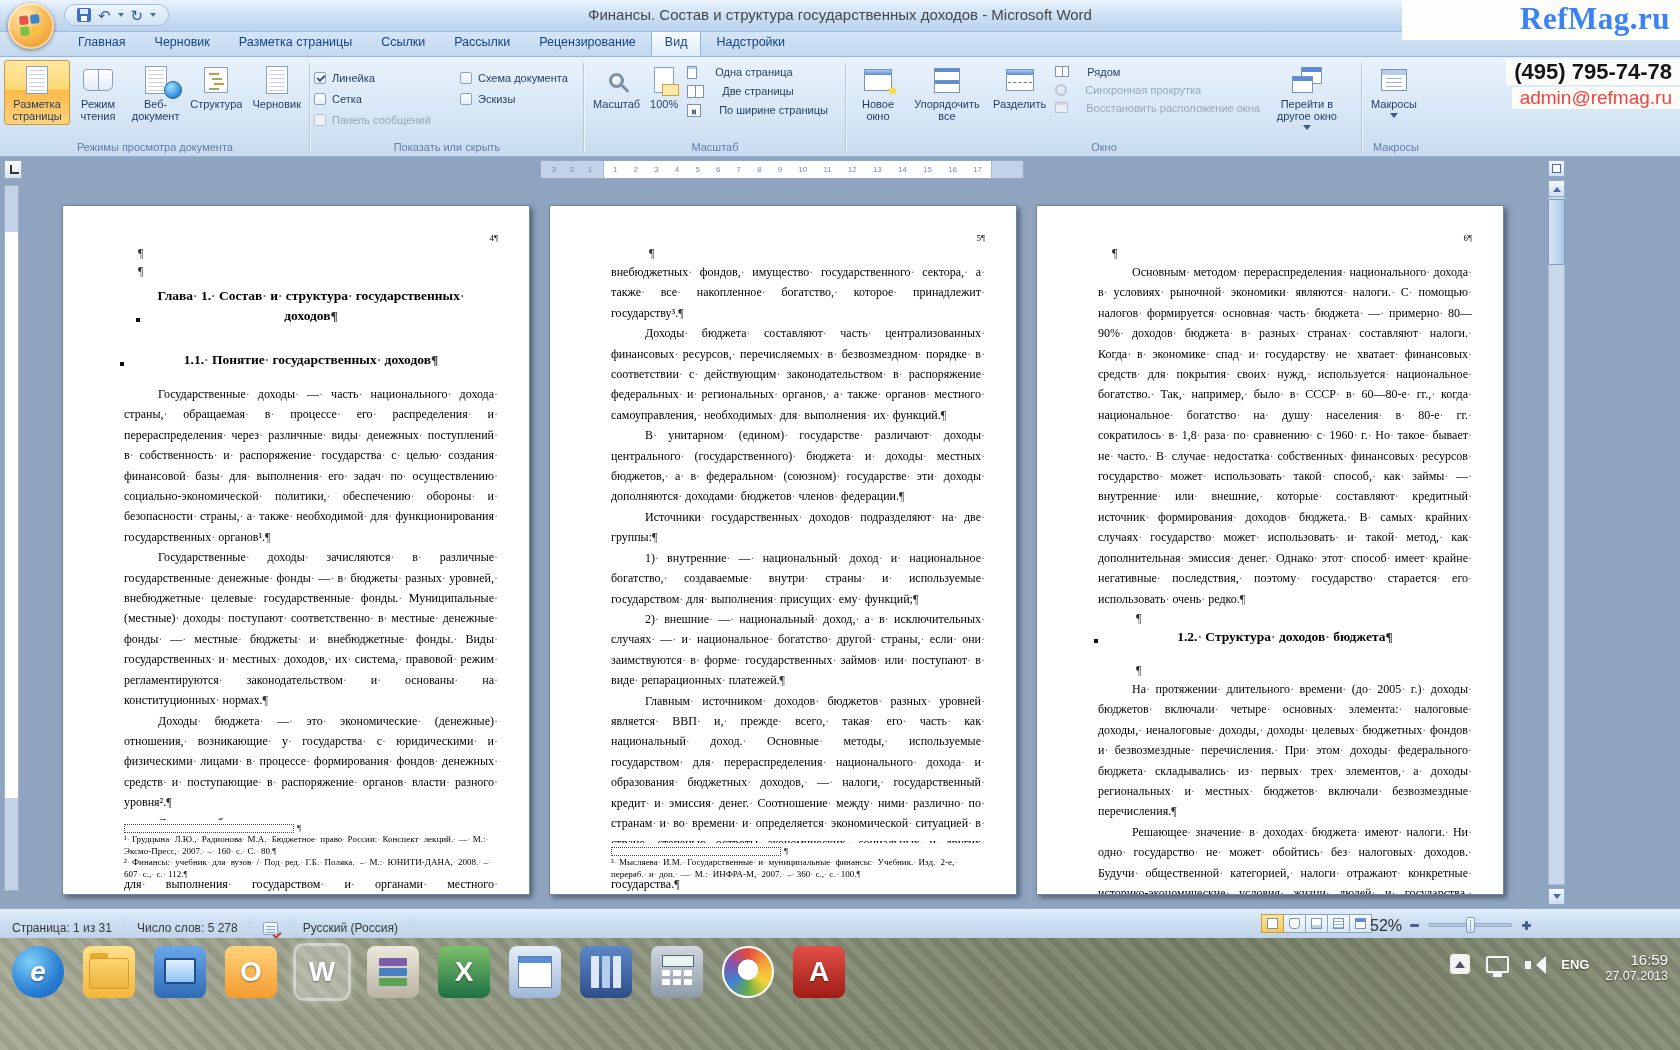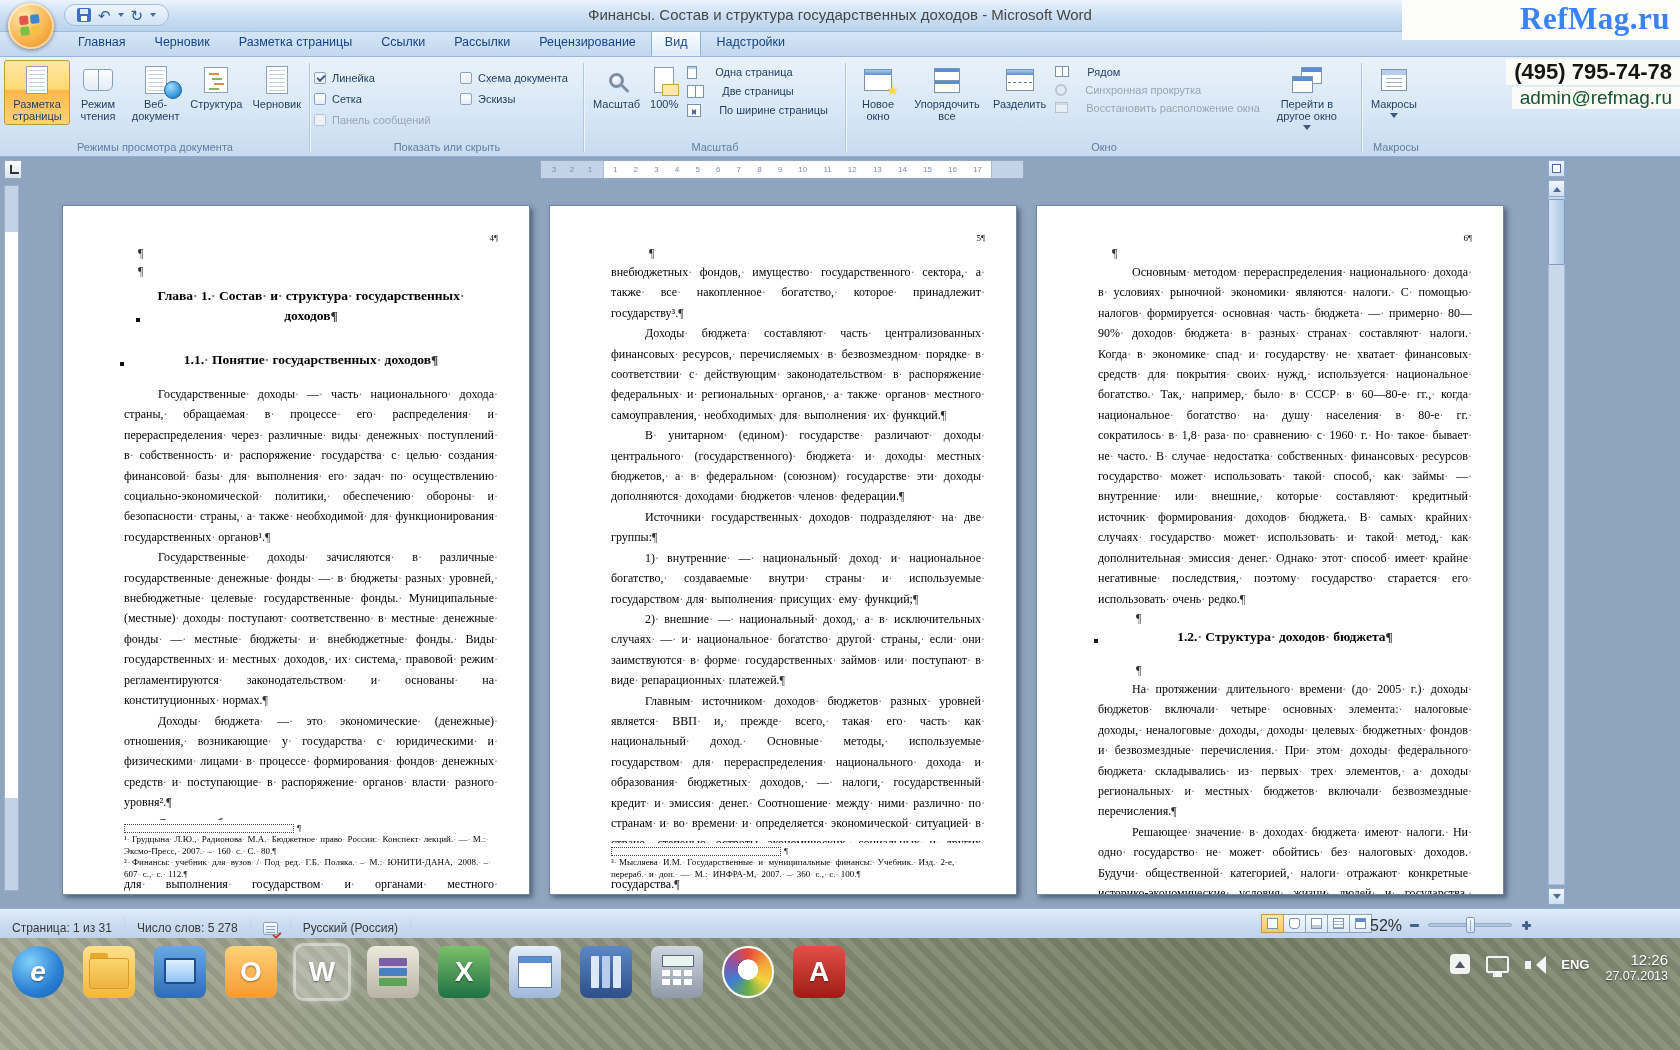--- a/index.html
+++ b/index.html
@@ -23,21 +23,21 @@
   .isave{width:14px;height:14px;background:#3f6ec2;border-radius:2px;position:relative}
   .isave::before{content:"";position:absolute;left:3px;top:1px;right:3px;height:5px;background:#dce8f8}
   .isave::after{content:"";position:absolute;left:4px;bottom:1px;width:6px;height:5px;background:#fff}
   .tri-d{width:0;height:0;border:3px solid transparent;border-top:4px solid #4a6c9b;margin-top:3px}
 
   
   #refmag{position:absolute;top:0;right:0;width:278px;text-align:right;z-index:100}
   .brand{display:block;background:#fdfdfb;padding:1px 10px 3px;font-family:"Liberation Serif",serif;
     font-weight:bold;font-size:31px;color:#3b82f6;letter-spacing:.5px}
   .phone{display:inline-block;background:#fbfbf7;font-size:22px;font-weight:bold;color:#151515;padding:0 8px;margin-top:1px}
-  .email{display:inline-block;background:#fbfbf7;font-size:19px;color:#14532d;padding:0 8px;margin-top:2px}
+  .email{display:inline-block;background:#fbfbf7;font-size:19px;color:#ef4444;padding:0 8px;margin-top:2px}
 
   
   #tabsrow{position:absolute;top:30px;left:0;width:100%;height:27px;
     background:linear-gradient(#d6e6f7,#c2d8ee);display:flex;align-items:flex-end;padding-left:64px;border-bottom:1px solid #96b6da}
   .tab{font-size:12.5px;color:#15428b;padding:5px 13px 6px;margin-right:1px;border-radius:3px 3px 0 0;border:1px solid transparent}
   .tab.active{background:linear-gradient(#fdfeff,#eaf3fc 60%,#ddecf9);border-color:#8db2d6;border-bottom-color:#e3eefa}
 
   
   #ribbon{position:absolute;top:57px;left:0;width:100%;height:100px;
     background:linear-gradient(#e9f2fb,#d8e7f6 55%,#c9dbf0);border-bottom:1px solid #8fb0d4;display:flex;padding:2px 2px 0}
@@ -583,17 +583,17 @@
     </div>
   <div class="tbi adobe" style="left:793px">
       <span class="tglyph">A</span>
     </div>
   <div class="tray">
     <div class="uparrow"></div>
     <div class="mon"></div>
     <div class="spk"></div>
     <div class="lang">ENG</div>
     <div class="clock">
-      <div class="t">12:26</div>
+      <div class="t">16:59</div>
       <div class="d">27.07.2013</div>
     </div>
   </div>
 </div>
 
 </body></html>

